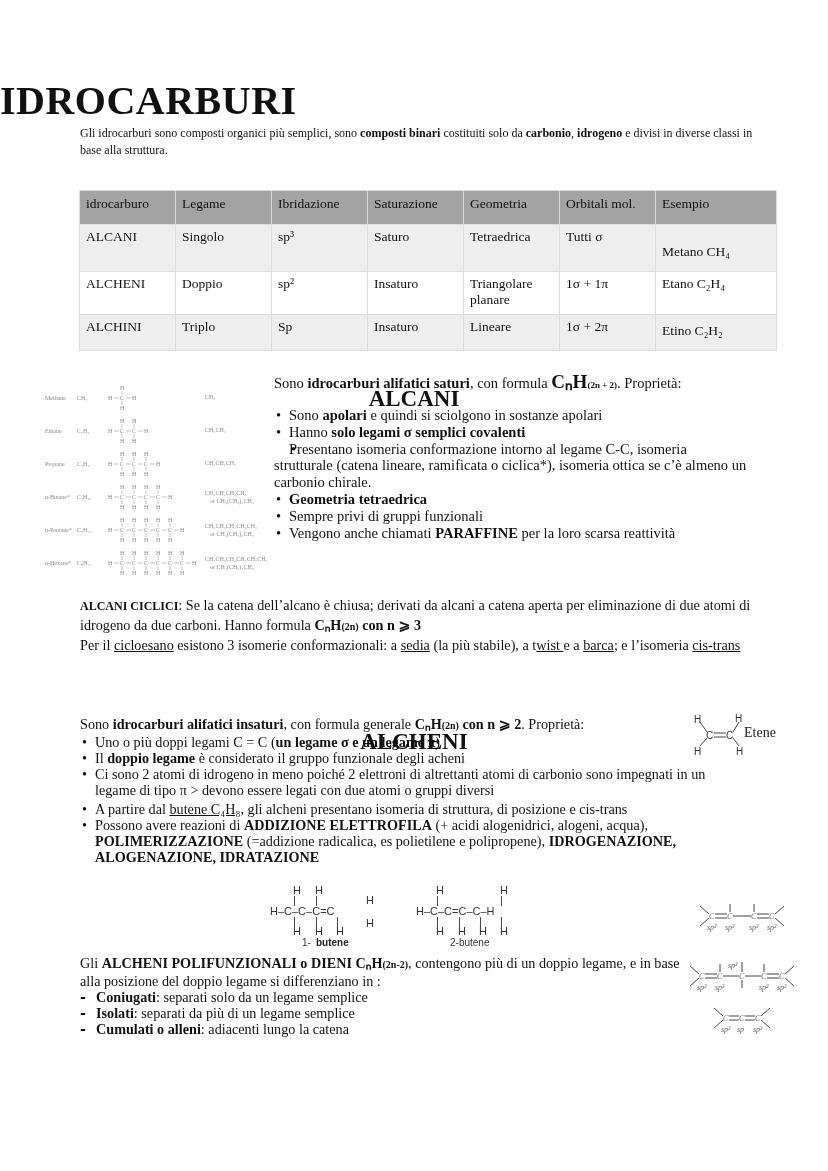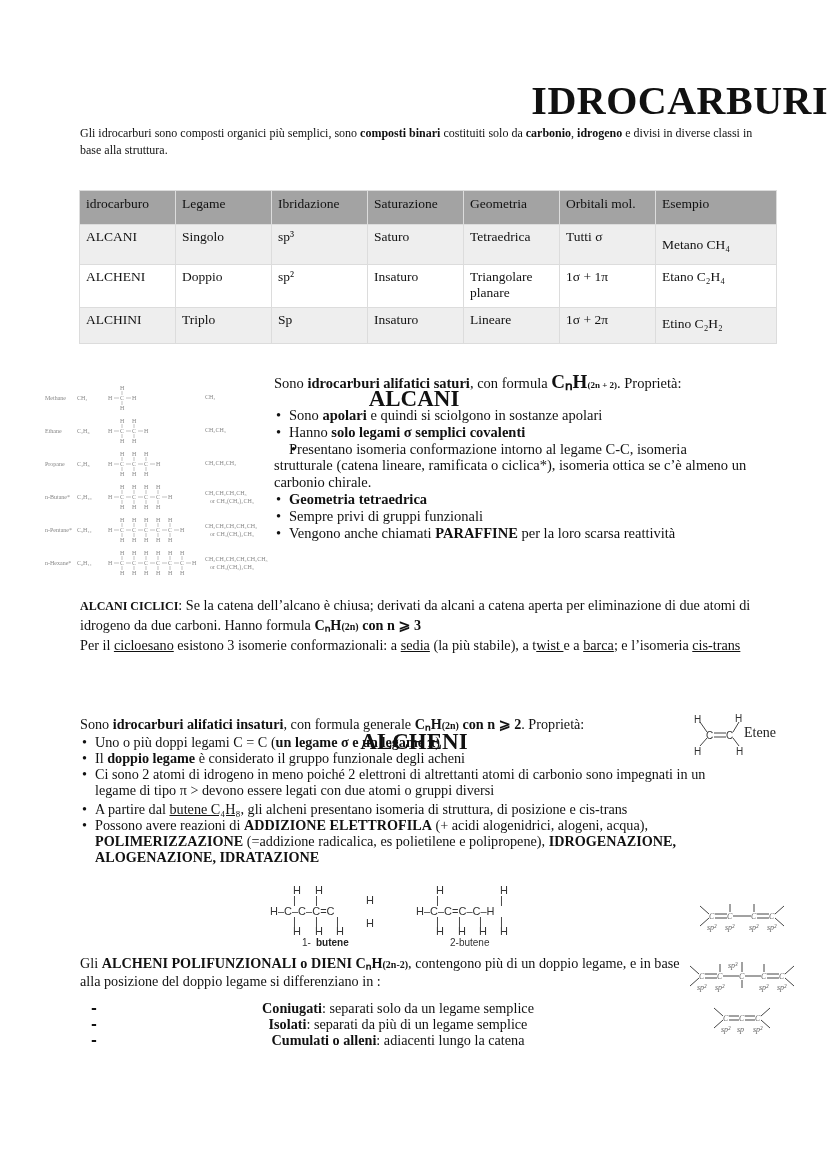--- a/index.html
+++ b/index.html
@@ -1,18 +1,18 @@
 <!DOCTYPE html>
 <html><head>
 <meta charset="utf-8">
 <style>
   html, body { margin:0; padding:0; background:#fff; }
   body { width:828px; height:1171px; position:relative; overflow:hidden; font-family:"Liberation Serif", serif; color:#111; }
   .abs { position:absolute; }
-  .title { left:0; width:828px; top:78px; text-align:right; font-weight:bold; font-size:40px; line-height:46px; letter-spacing:0.5px; }
+  .title { left:0; width:828px; top:78px; text-align:left; font-weight:bold; font-size:40px; line-height:46px; letter-spacing:0.5px; }
   .intro { left:80px; top:125px; width:680px; font-size:12px; line-height:17px; }
   .h2 { left:0; width:828px; text-align:center; font-weight:bold; font-size:23px; line-height:26px;margin-top:42px; }
   table.ali { position:absolute; left:79px; top:190px; width:698px; border-collapse:collapse; font-size:13.5px; }
   table.ali td { border:1px solid #dcdcdc; padding:4px 6px; vertical-align:top; line-height:16px; }
   table.ali tr.hdr td { height:24px; background:#a3a3a3; padding-top:5px;}
   table.ali tr.shade td { background:#eeeeee; }
   table.ali tr.r1 td { height:23px; }
   table.ali tr.r2 td { height:34px; }
   table.ali tr.r3 td { height:23px; }
   .alcani-intro { left:274px; top:373px; width:520px; font-size:14.5px; line-height:18px; }
@@ -20,21 +20,21 @@
   .sub { font-size:9px; font-weight:bold; }
   ul.bl { list-style:none; margin:0; padding:0; }
   ul.bl li { position:relative; padding-left:15px; }
   ul.bl li:before { content:"•"; position:absolute; left:2px; }
   .alcani-list { left:274px; top:407px; width:475px; font-size:14.5px; line-height:16.8px; }
   .ciclici { left:80px; top:596px; width:700px; font-size:14.2px; line-height:19px; }
   .ciclici .head { font-size:12px; font-weight:bold; }
   .alcheni-text { left:80px; top:716px; width:660px; font-size:14.2px; line-height:16px; }
   .alcheni-list li { padding-left:13px; }
   .dieni { left:80px; top:955px; width:620px; font-size:14.2px; line-height:16px; }
-  ul.dash { list-style:none; margin:11px; padding:0;text-align:center; }
+  ul.dash { list-style:none; margin:0; padding:0; }
   ul.dash li { position:relative; padding-left:16px; }
   ul.dash li:before { content:"-"; position:absolute; left:0; font-family:"DejaVu Sans", sans-serif; font-weight:bold; }
   .u { text-decoration:underline; }
   svg text { font-family:"Liberation Serif", serif; }
   .mol text { font-family:"Liberation Sans", sans-serif; }
 </style>
 </head>
 <body>
 
 <div class="abs title">IDROCARBURI</div>
@@ -56,21 +56,21 @@
     <td style="width:83px">Orbitali mol.</td>
     <td>Esempio</td>
   </tr>
   <tr class="shade r1">
     <td>ALCANI</td>
     <td>Singolo</td>
     <td>sp³</td>
     <td>Saturo</td>
     <td>Tetraedrica</td>
     <td>Tutti σ</td>
-    <td style="padding-top:12px">Metano CH₄</td>
+    <td style="padding-top:19px">Metano CH₄</td>
   </tr>
   <tr class="r2">
     <td>ALCHENI</td>
     <td>Doppio</td>
     <td>sp²</td>
     <td>Insaturo</td>
     <td>Triangolare planare</td>
     <td>1σ + 1π</td>
     <td>Etano C₂H₄</td>
   </tr>

